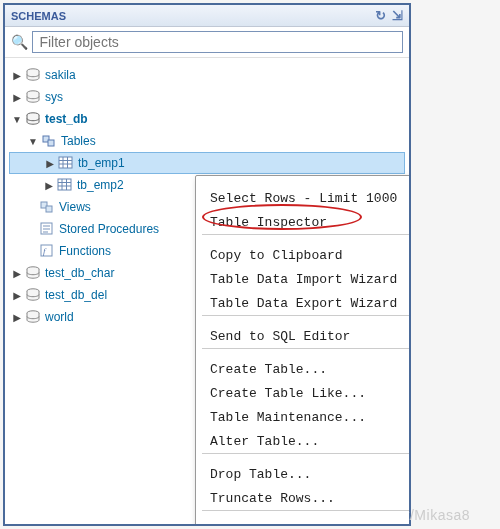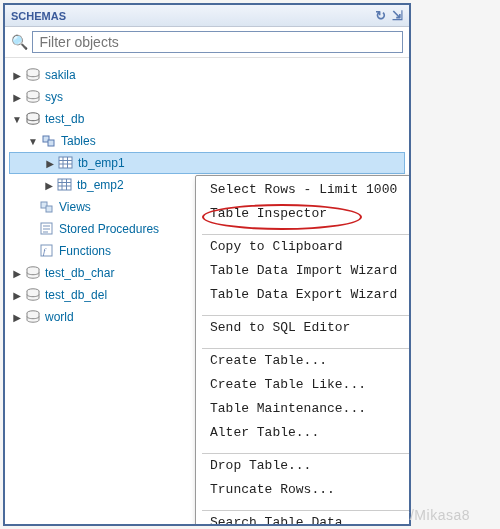--- a/index.html
+++ b/index.html
@@ -46,31 +46,31 @@
   .tree { padding:6px 4px 4px 4px; position:relative; }
   .node { display:flex; align-items:center; height:22px; padding:0 2px; }
   .node.selected { background:#c7e3f9; border:1px solid #7db6e3; }
   .arrow {
     width:12px; height:12px; display:inline-flex; align-items:center;
     justify-content:center; color:#4a4a4a; font-size:10px; margin-right:2px;
   }
   .indent { display:inline-block; }
   .icon { width:16px; height:16px; display:inline-flex; align-items:center; justify-content:center; margin-right:4px; }
   .label { color:#0369a1; }
-  .label.bold { font-weight:normal; }
+  .label.bold { font-weight:bold; }
   svg { display:block; }
   .context-menu {
     position:absolute; top:170px; left:190px; width:280px;
     background:#fff; border:1px solid #999; border-radius:2px;
     box-shadow:2px 3px 6px rgba(0,0,0,0.25);
     font-family: "Courier New", monospace; font-size:13px;
     padding:6px 0; z-index:10;
   }
   .menu-item {
-    height:24px; display:flex; align-items:flex-start; padding:0 14px;
+    height:24px; display:flex; align-items:flex-end; padding:0 14px;
     color:#222; cursor:pointer; position:relative;
   }
   .menu-sep { height:1px; background:#ccc; margin:4px 6px; }
   .submenu-arrow { position:absolute; right:12px; color:#444; font-size:11px; }
   .highlight-ellipse {
     position:absolute; top:28px; left:6px; width:160px; height:26px;
     border:2.5px solid #cc2020; border-radius:50%;
     pointer-events:none;
   }
   .watermark {

